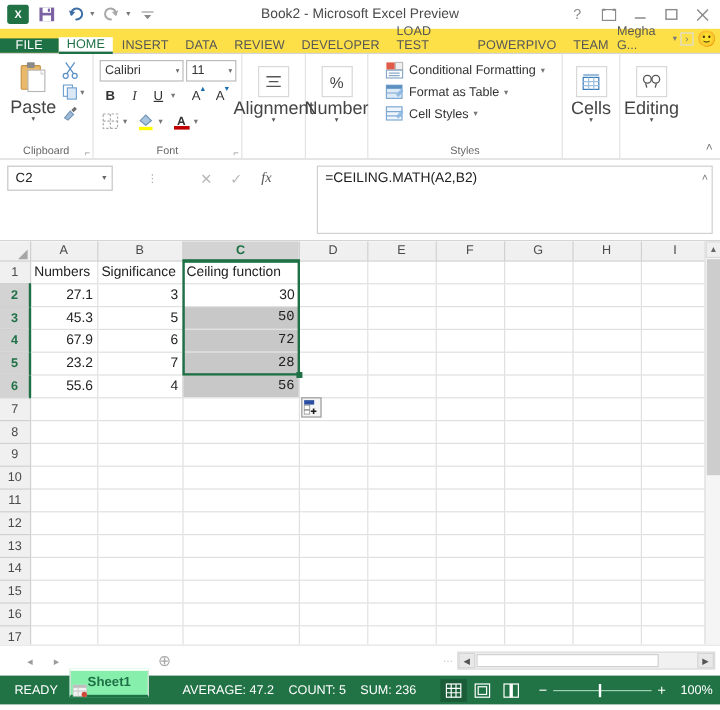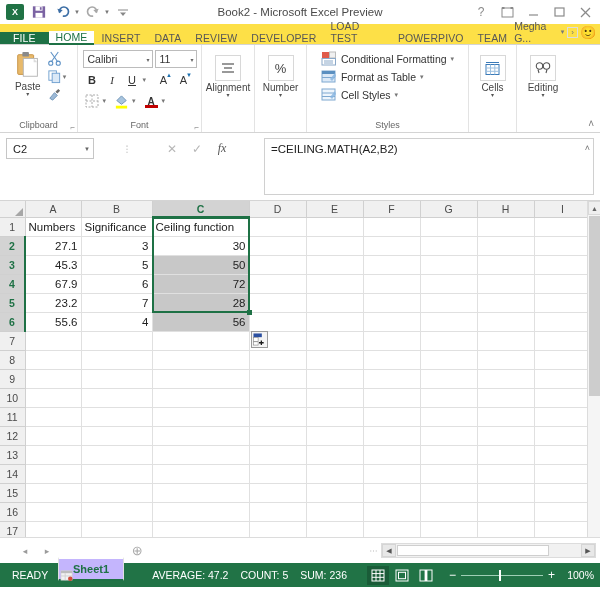--- a/index.html
+++ b/index.html
@@ -61,21 +61,21 @@
   .rgroup { position:relative; display:flex; flex-direction:column; align-items:center;
             padding:3px 5px 0 5px; border-right:1px solid #e3e3e3; }
   .rgroup-body { flex:1; display:flex; align-items:flex-start; }
   .rgroup-label {
     font-size:9px; color:#666; text-align:center; height:14px; line-height:14px;
     width:100%; position:relative;
   }
   .dlg-launcher { position:absolute; right:2px; bottom:0px; font-size:8px; color:#999; cursor:pointer; }
 
   .bigbtn { display:flex; flex-direction:column; align-items:center; cursor:pointer; padding:1px 3px; }
-  .bigbtn .lbl { font-size:10px; color:#444; margin-top:1px; }
+  .bigbtn .lbl { font-size:15px; color:#444; margin-top:1px; }
   .bigbtn .arr { font-size:6px; color:#555; line-height:5px; }
 
   .smallcol { display:flex; flex-direction:column; gap:1px; padding-top:2px; }
   .smallbtn { display:flex; align-items:center; gap:1px; cursor:pointer; padding:1px; }
 
   .font-row { display:flex; align-items:center; gap:2px; }
   .combo {
     border:1px solid #bcbcbc; background:#fff; height:18px; display:flex;
     align-items:center; padding:0 2px 0 4px; font-size:10.5px; color:#333; cursor:pointer;
   }
@@ -129,21 +129,21 @@
   .row-hdr {
     width:25px; background:#f0f0f0; border:1px solid #d0d0d0; border-top:none; border-left:none;
     font-size:10.5px; color:#4a4a4a; text-align:center; font-weight:normal; user-select:none; cursor:pointer;
   }
   .row-hdr.sel { background:#d3d3d3; color:#1e7145; font-weight:bold; border-right:2px solid #1e7145; }
   td.cell {
     border-right:1px solid #e0e0e0; border-bottom:1px solid #e0e0e0;
     font-size:11.5px; color:#222; padding:0 3px; white-space:nowrap; overflow:visible; cursor:cell;
   }
   td.cell.num { text-align:right; }
-  td.cell.sel-fill { background:#c8c8c8; }
+  td.cell.sel-fill { background:#c8c8c8;font-family:Liberation Mono, monospace; }
   td.cell.active { background:#ffffff; }
   td.cell.overflow-txt { overflow:visible; position:relative; z-index:2; }
 
   .sel-outline {
     position:absolute; border:2px solid #1e7145; pointer-events:none; z-index:5;
   }
   .sel-handle {
     position:absolute; width:5px; height:5px; background:#1e7145; z-index:6; pointer-events:none;
   }
   .autofill-btn {
@@ -158,21 +158,21 @@
   .vs-thumb { position:absolute; top:15px; left:1px; width:11px; height:180px;
               background:#cdcdcd; cursor:pointer; }
 
   
   .sheetbar { height:26px; background:#fff; display:flex; align-items:center;
               border-top:1px solid #dcdcdc; padding-left:14px; }
   .nav-arrow { width:22px; height:20px; display:flex; align-items:center; justify-content:center;
                color:#9b9b9b; font-size:9px; cursor:pointer; }
   .sheet-tab {
     height:24px; display:flex; align-items:center; padding:0 14px; font-size:11px;
-    color:#1e7145; font-weight:bold; background:#c4b5fd; border-top:2px solid #fff;
+    color:#1e7145; font-weight:bold; background:#86efac; border-top:2px solid #fff;
     border-left:1px solid #e0e0e0; border-right:1px solid #e0e0e0; border-bottom:2px solid #1e7145; cursor:pointer;margin-top:37px;
   }
   .add-sheet { width:26px; height:24px; display:flex; align-items:center; justify-content:center;
                color:#a8a8a8; font-size:13px; cursor:pointer; }
   .hs-wrap { margin-left:auto; display:flex; align-items:center; padding-right:4px; gap:3px; }
   .hs-grip { color:#bbb; font-size:8px; letter-spacing:-1px; writing-mode:vertical-rl; cursor:col-resize; }
   .hscroll { width:215px; height:15px; background:#f1f1f1; border:1px solid #dcdcdc;
              display:flex; align-items:center; position:relative; }
   .hs-arrow { width:14px; height:13px; display:flex; align-items:center; justify-content:center;
               font-size:7px; color:#555; background:#e8e8e8; border:1px solid #d5d5d5; cursor:pointer; }

